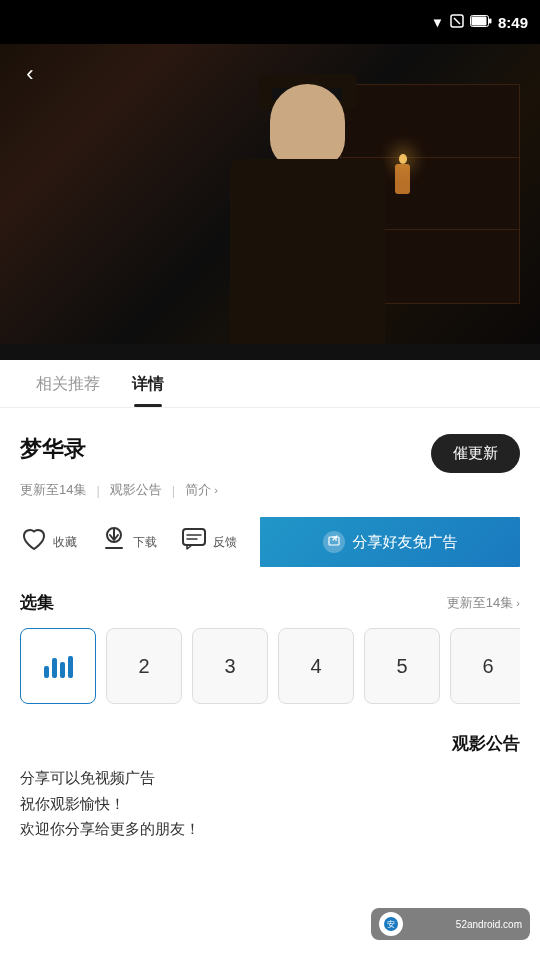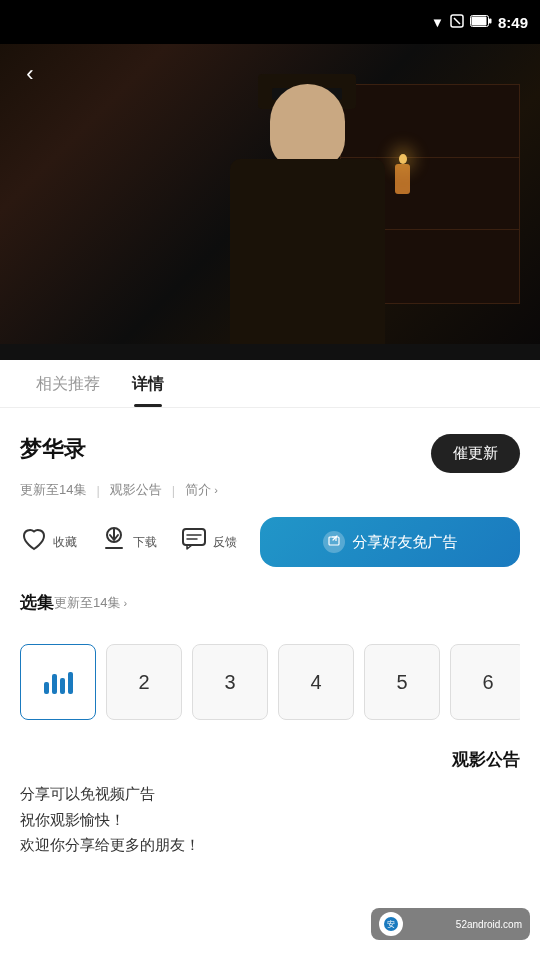--- a/index.html
+++ b/index.html
@@ -268,21 +268,21 @@
     }
     .action-label {
       font-size: 12px;
       color: #555;
     }
     .share-ad-btn {
       flex: 1;
       background: linear-gradient(135deg, #2196c8, #1a7abf);
       color: #fff;
       border: none;
-      border-radius: 16px;
+      border-radius: 1px;
       padding: 14px 16px;
       font-size: 15px;
       cursor: pointer;
       display: flex;
       align-items: center;
       gap: 8px;
       justify-content: center;
       font-weight: 500;
     }
     .share-icon-circle {
@@ -293,21 +293,22 @@
       display: flex;
       align-items: center;
       justify-content: center;
       font-size: 13px;
     }
 
     
     .section-header {
       display: flex;
       align-items: center;
-      margin-bottom: 30px;
+      justify-content: space-between;
+      margin-bottom: 14px;
     }
     .section-title {
       font-size: 17px;
       font-weight: 700;
       color: #111;
     }
     .section-more {
       font-size: 13px;
       color: #888;
       display: flex;

